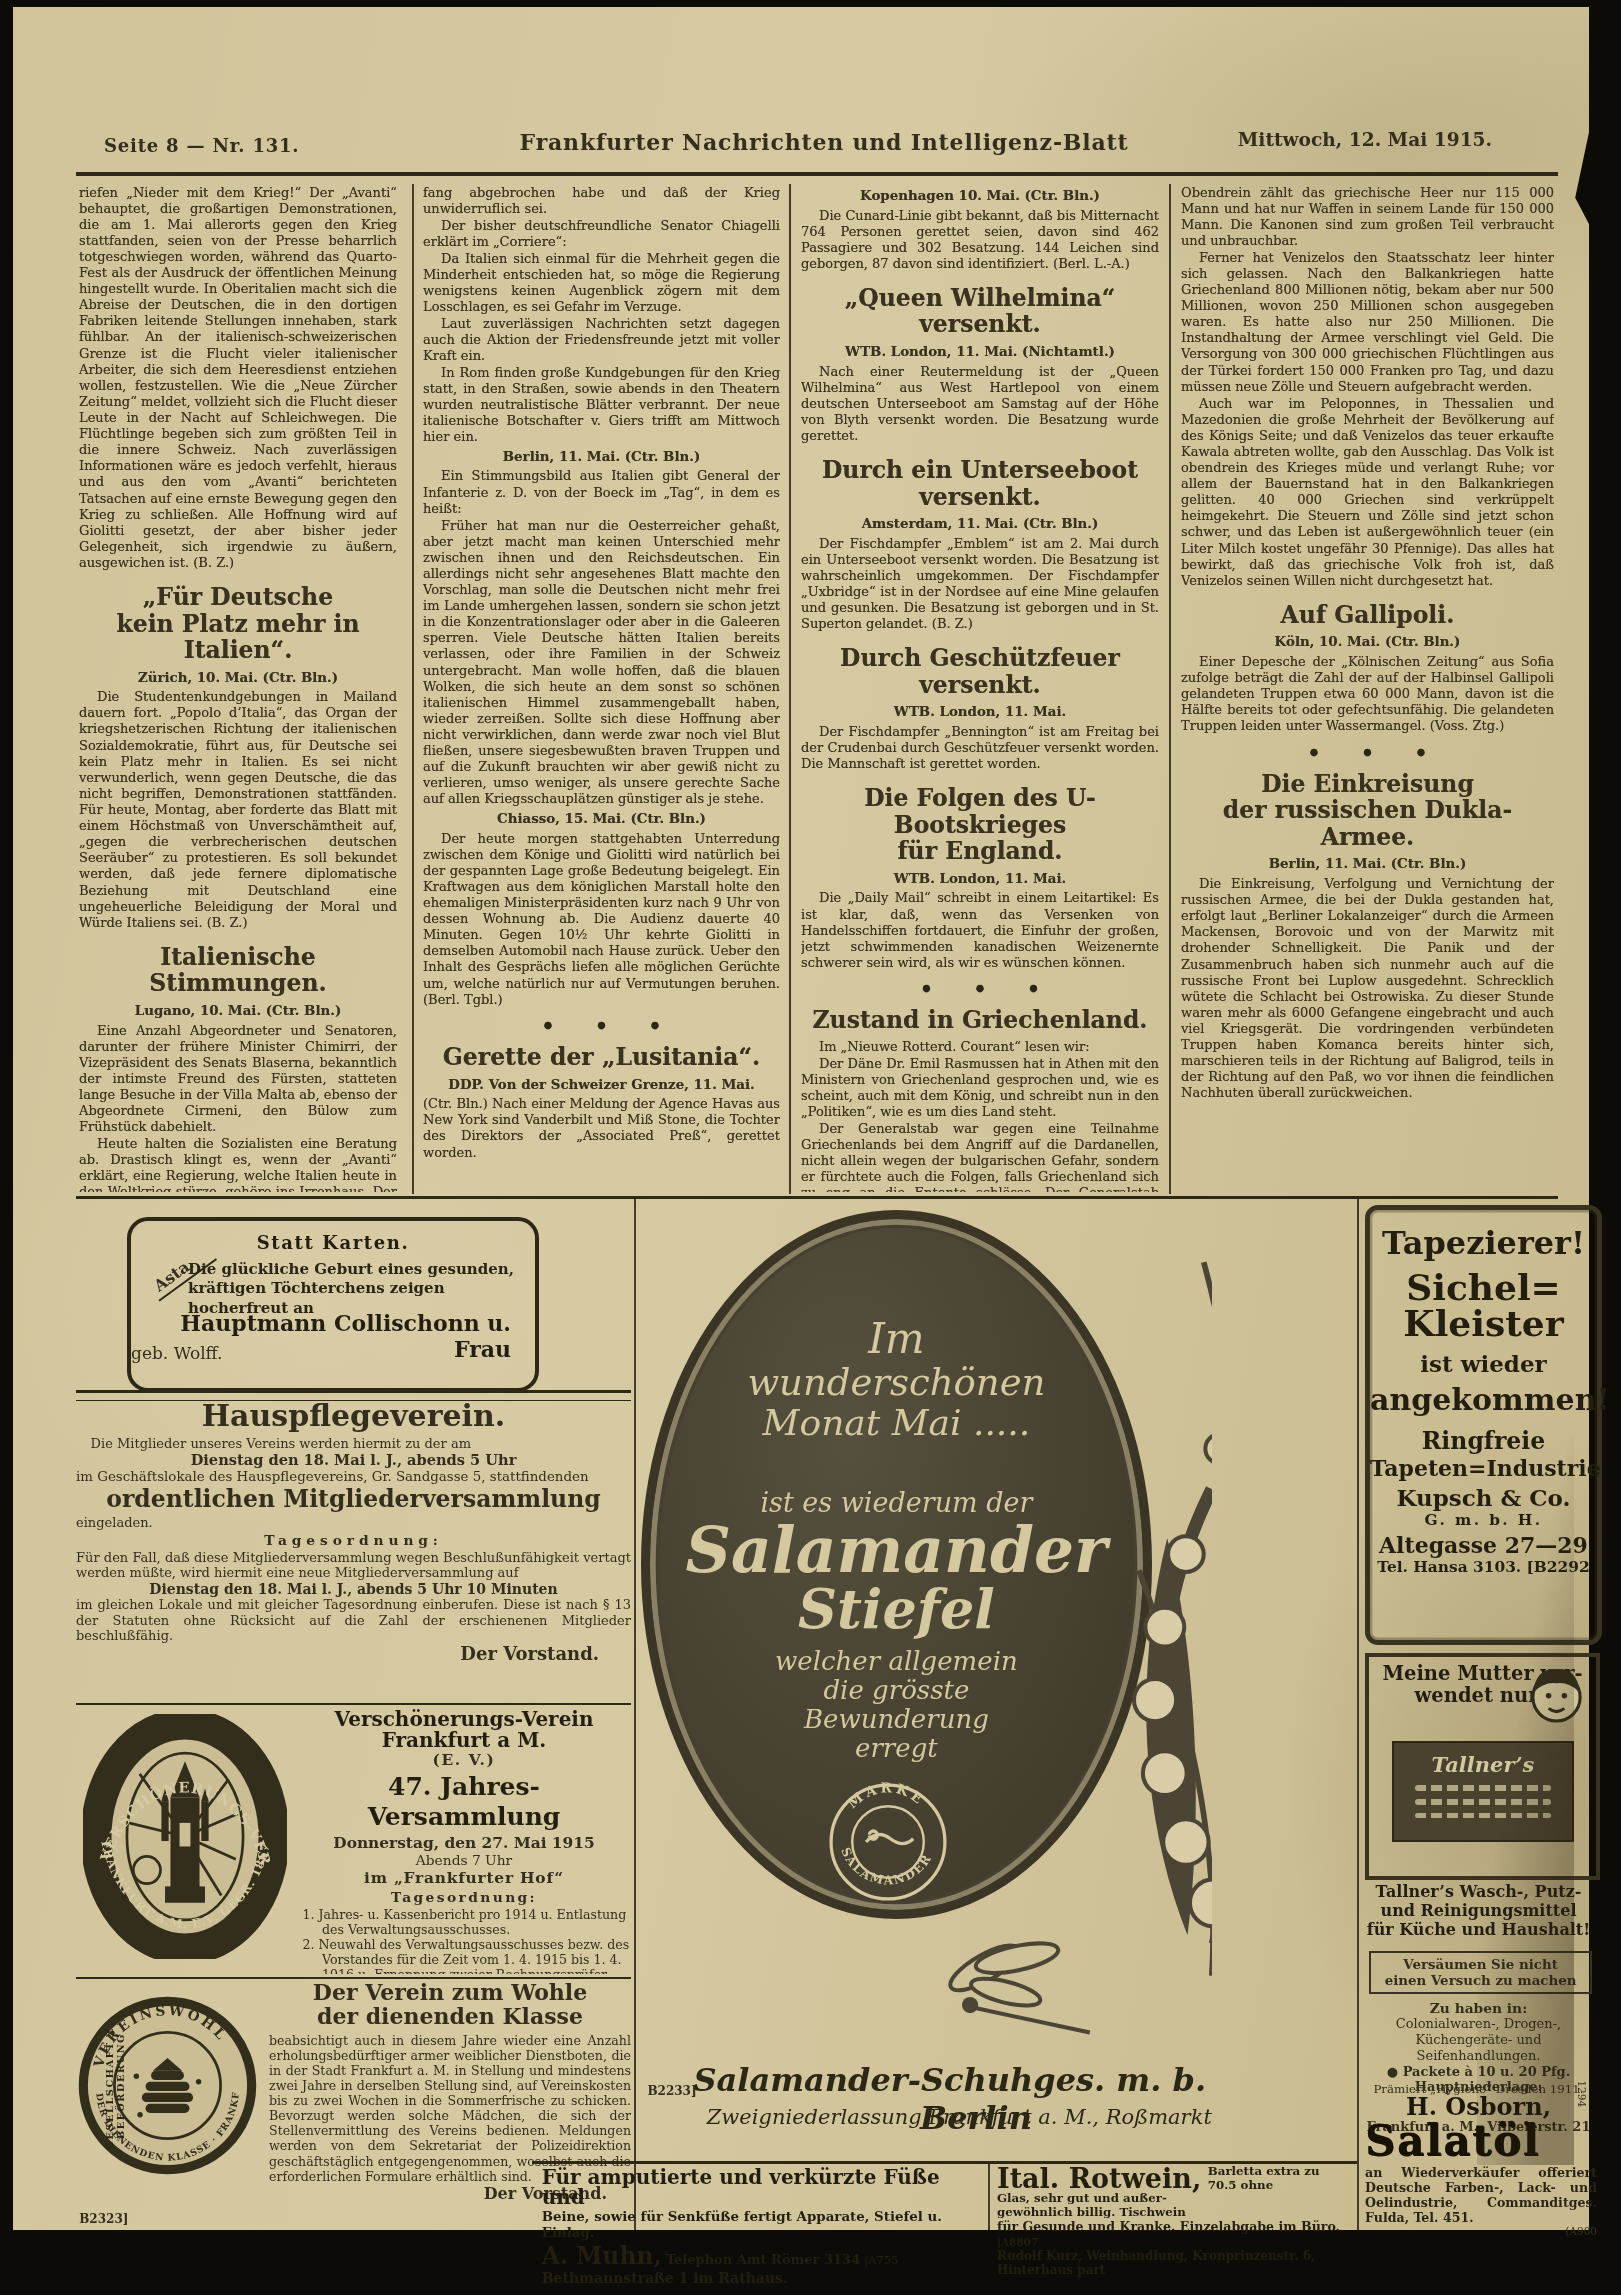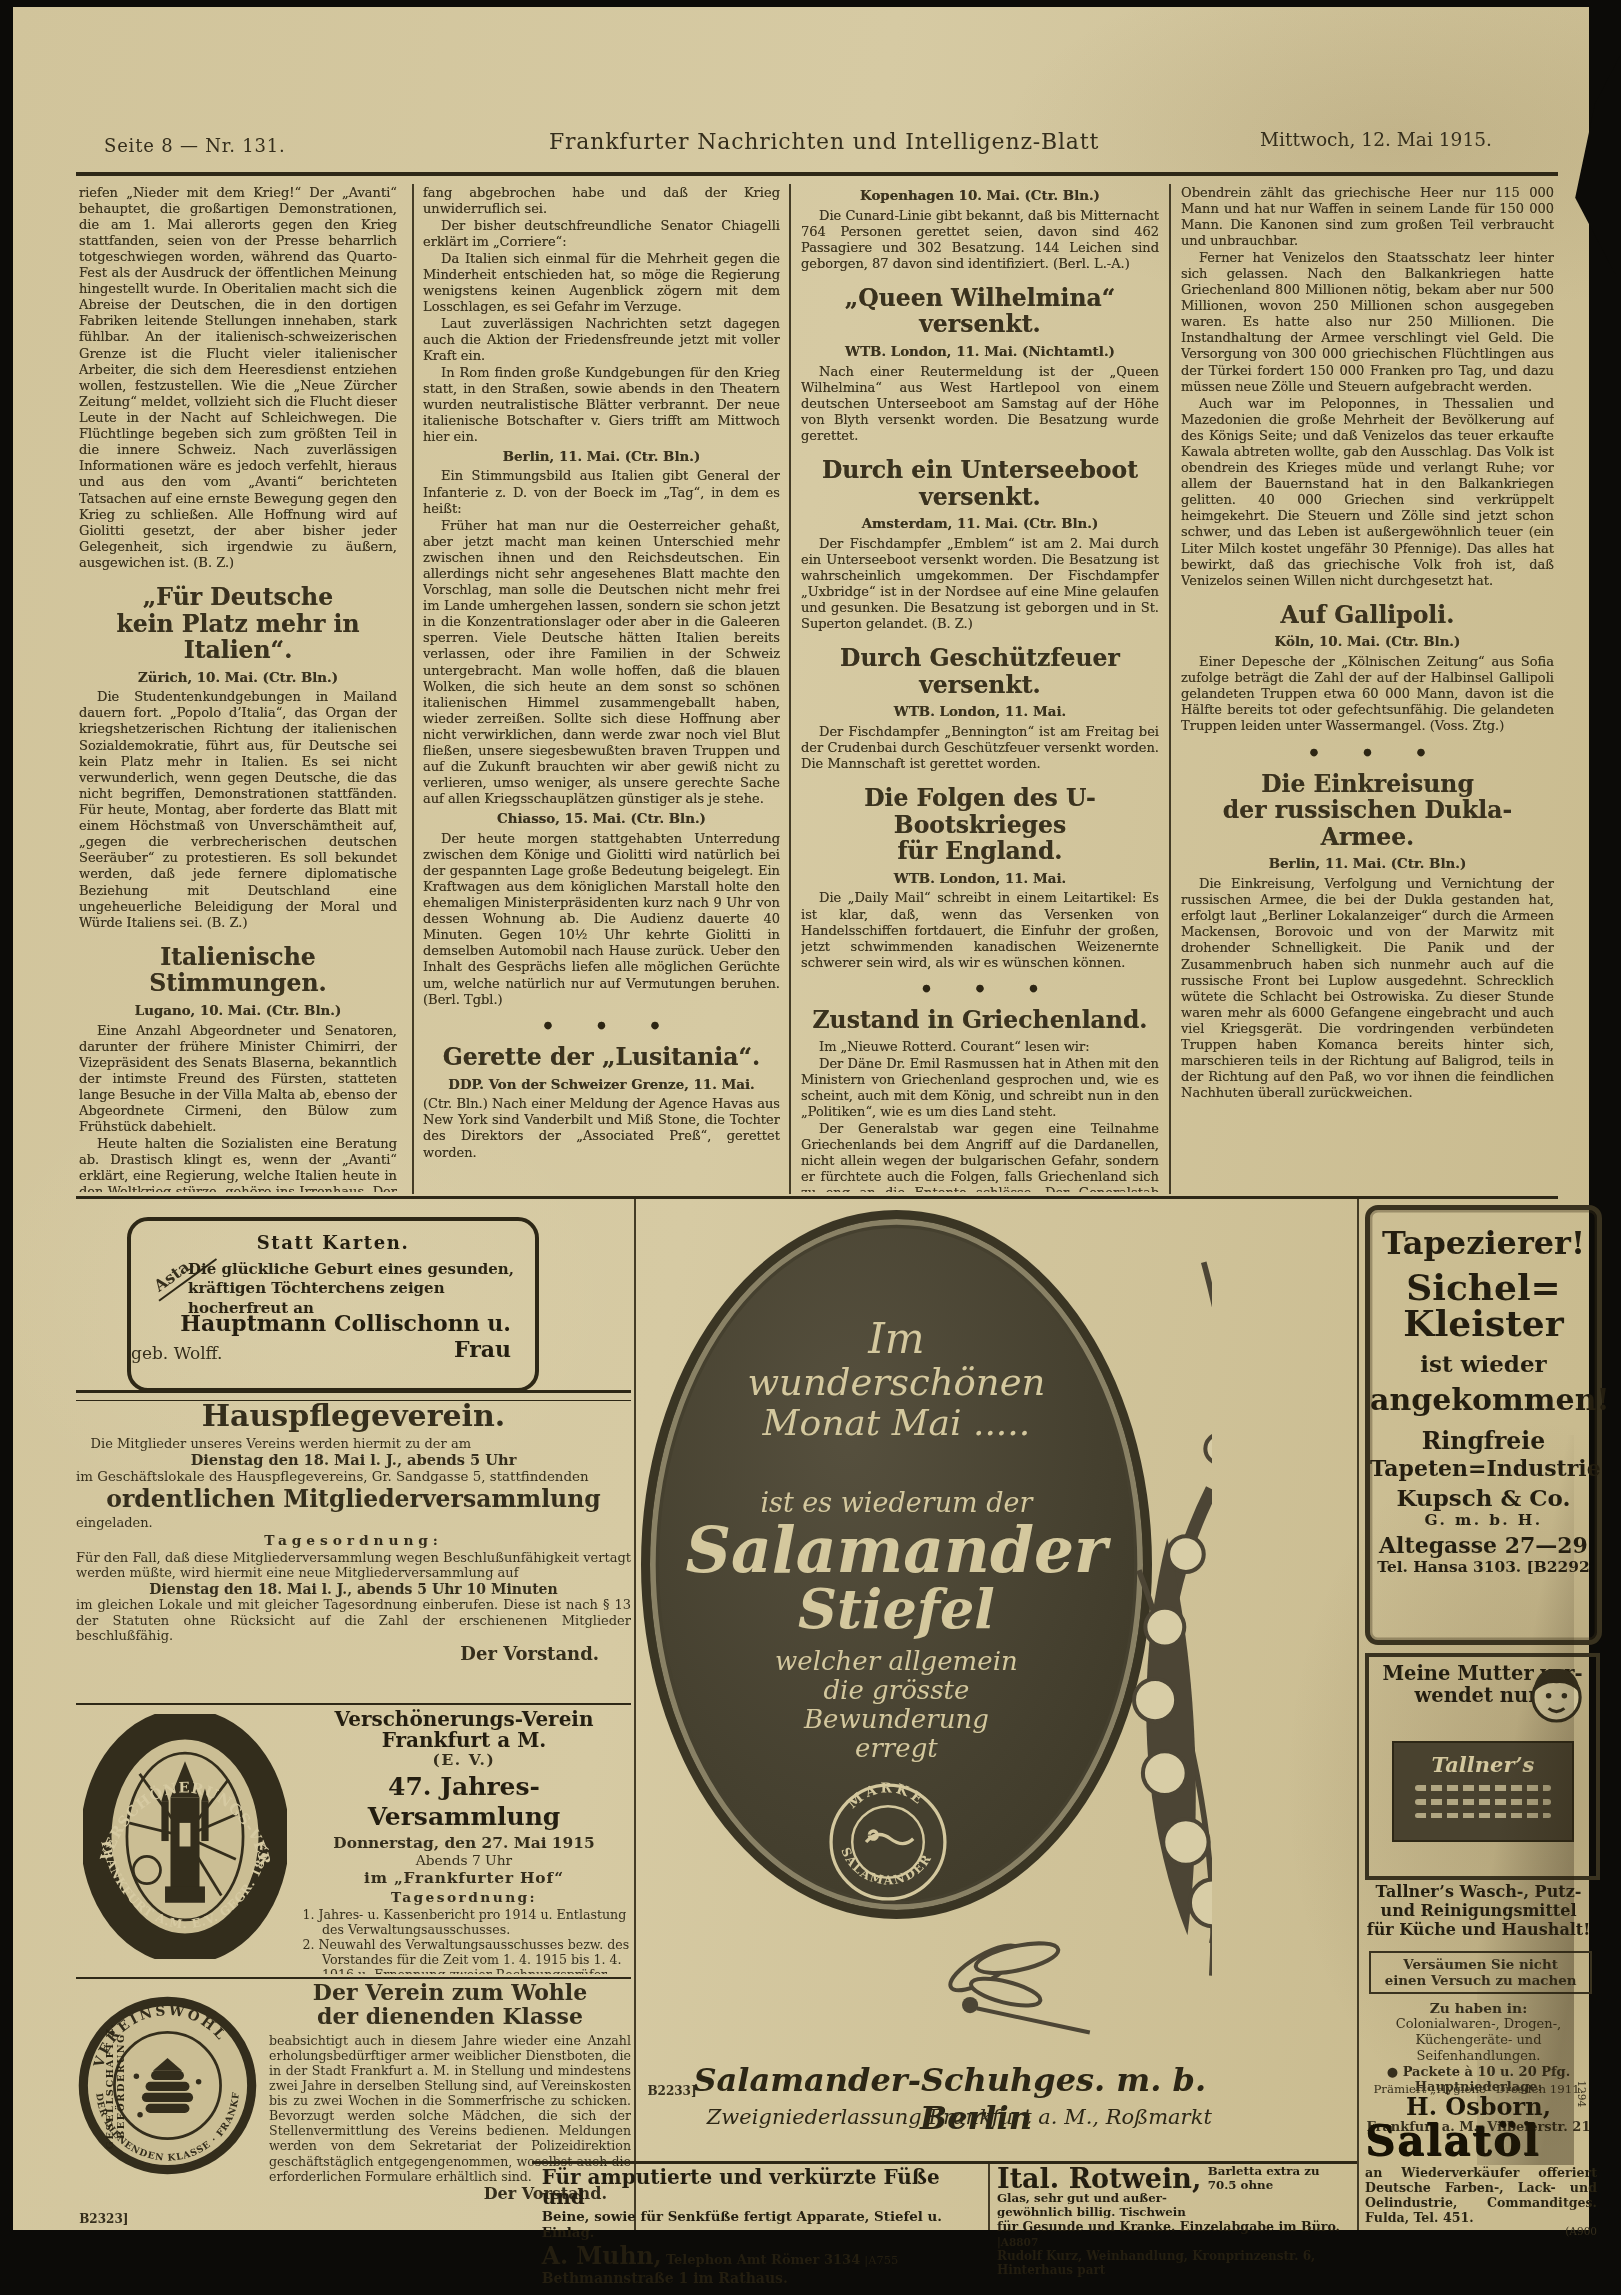--- a/index.html
+++ b/index.html
@@ -14,21 +14,21 @@
     background:
       radial-gradient(ellipse 568px 259px at 88% 6%, rgba(125,104,62,.16), transparent 70%),
       radial-gradient(ellipse 454px 341px at 18% 58%, rgba(255,250,228,.10), transparent 72%),
       radial-gradient(ellipse 341px 487px at 97% 80%, rgba(90,72,40,.22), transparent 75%),
       linear-gradient(100deg,#d1c49b,#d6caa3 45%,#c9bb8f 92%);
   }
   .rule{position:absolute;background:#2e2817;}
   .vdiv{position:absolute;width:1.6px;background:#443c26;}
 
   
-  #masthead span{position:absolute;font-weight:normal;white-space:nowrap;}
+  #masthead span{position:absolute;font-weight:bold;white-space:nowrap;}
   #mh-left{left:91px;top:128px;font-size:18px;letter-spacing:0.8px;}
   #mh-center{left:811px;top:122px;transform:translateX(-50%);font-size:22px;letter-spacing:0.8px;}
   #mh-right{right:97px;top:122px;font-size:18.6px;}
 
   
   .ncol{
     position:absolute;top:178px;height:1007px;overflow:hidden;
     text-align:justify;font-size:13px;line-height:1.24;color:#3a321e;
     text-shadow:0 0 0.4px rgba(40,30,10,.55);
   }

